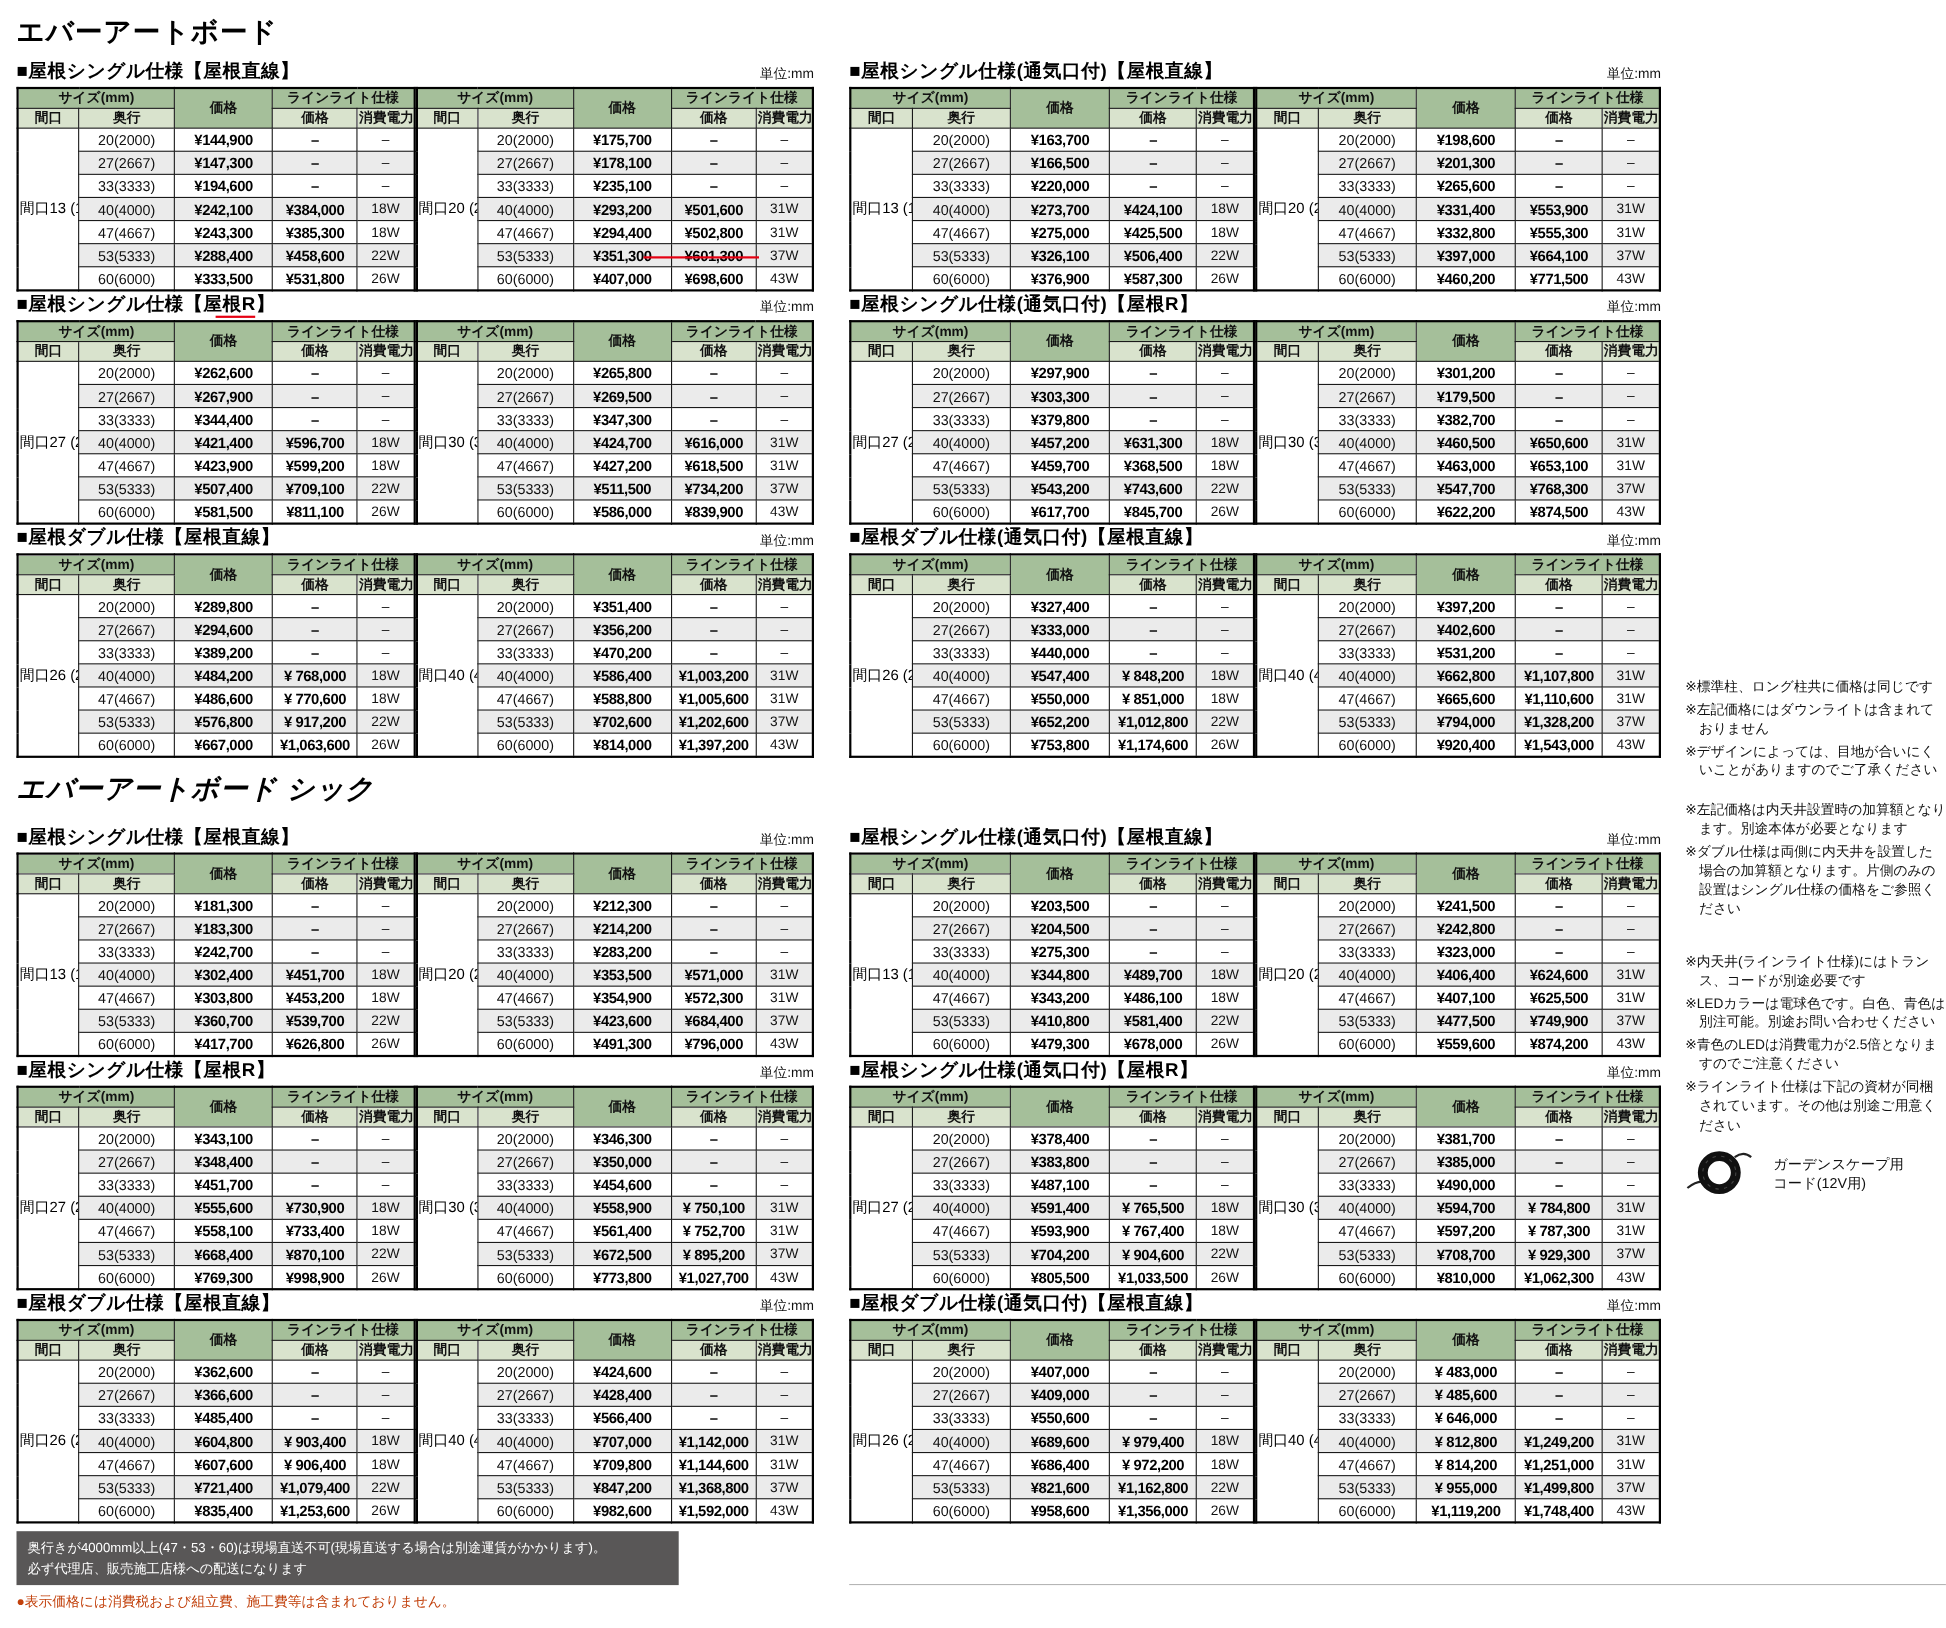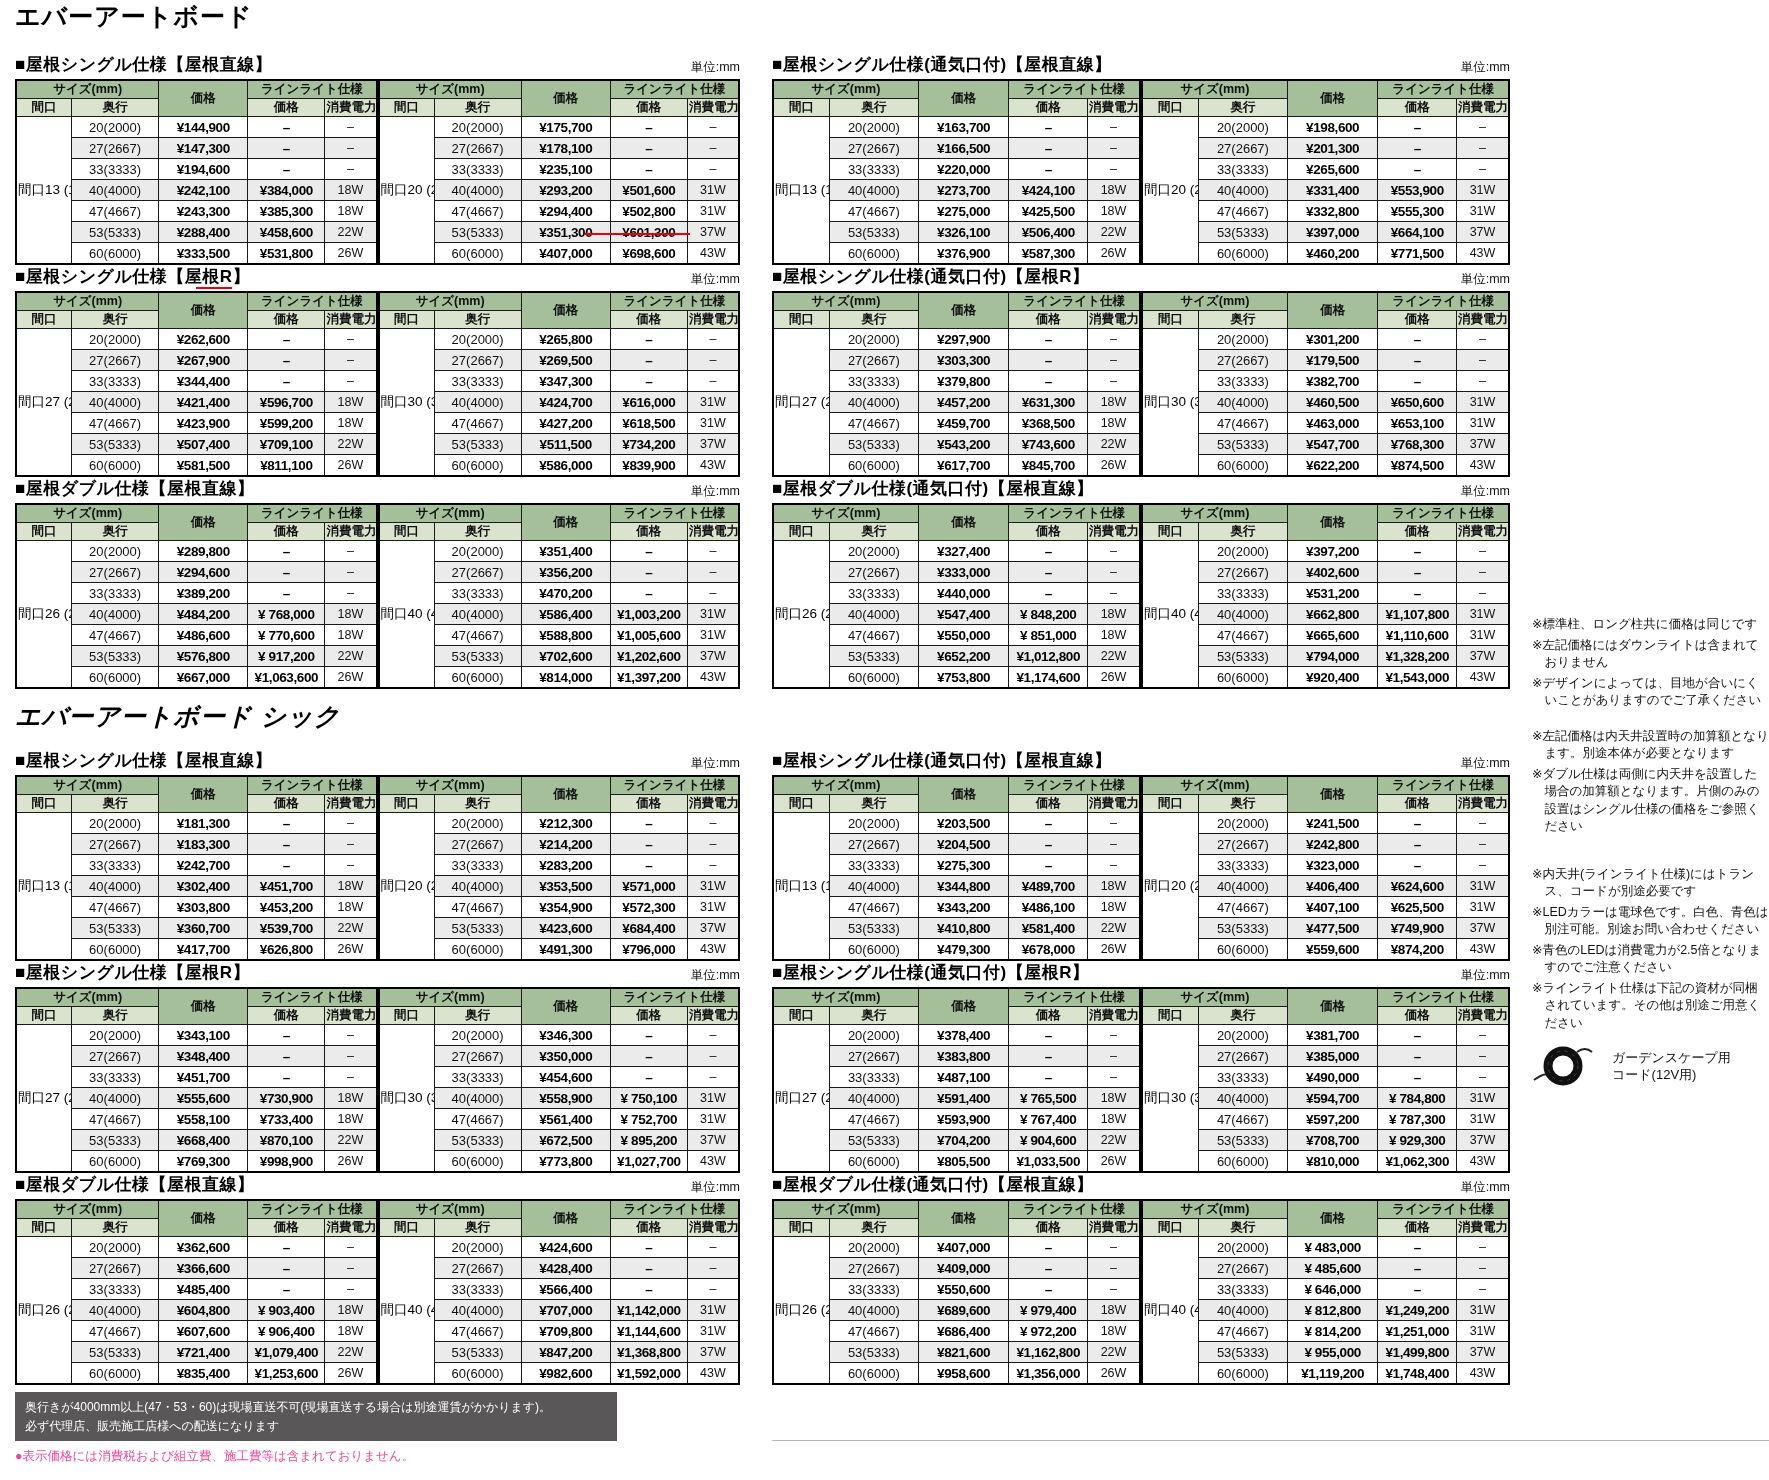--- a/index.html
+++ b/index.html
@@ -1,19 +1,19 @@
 <!DOCTYPE html>
 <html><head>
 <meta charset="utf-8">
 <style>
   html,body{margin:0;padding:0;background:#fff;}
   .page{position:relative;width:1769px;height:1480px;background:#fff;overflow:hidden;
         font-family:"Liberation Sans","DejaVu Sans",sans-serif;color:#000;}
   .main-title{position:absolute;left:15px;font-size:25px;font-weight:bold;letter-spacing:1px;}
-  #title1{top:0;}
+  #title1{top:12px;}
   #title2{top:700px;font-style:italic;}
   .groups-grid{position:absolute;left:15px;width:1371px;display:grid;
                grid-template-columns:725px 738px;column-gap:32px;grid-auto-rows:212px;}
   #groups-1{top:54px;}
   #groups-2{top:750px;}
   .group{overflow:visible;}
   .group-head{display:flex;justify-content:space-between;align-items:flex-end;height:22px;margin-bottom:3px;}
   .group-title{font-size:17px;font-weight:bold;letter-spacing:0.5px;}
   .unit{font-size:12.5px;color:#111;}
   .pair{display:flex;}
@@ -38,21 +38,21 @@
   .caution-body{font-size:12.5px;line-height:1.45;padding:6px 7px;white-space:pre-line;color:#111;}
   .note-block{margin-top:18px;}
   .note{font-size:12.5px;line-height:1.4;color:#111;padding-left:1em;text-indent:-1em;margin:0 0 3px 0;}
   #note-block-c{margin-top:30px;}
   .items{margin-top:8px;}
   .item-row{display:flex;align-items:center;gap:18px;margin-top:4px;}
   .item-label{font-size:13px;line-height:1.3;white-space:pre-line;color:#111;}
   
   .footer-box{position:absolute;left:15px;top:1392px;width:582px;background:#595757;color:#fff;
         font-size:12px;line-height:1.55;padding:6px 10px;white-space:pre-line;}
-  .bottom-note{position:absolute;left:15px;top:1448px;font-size:12.5px;color:#ec4899;}
+  .bottom-note{position:absolute;left:15px;top:1448px;font-size:12.5px;color:#c2410c;}
   .hairline{position:absolute;left:772px;top:1440px;width:997px;height:1px;background:#b5b5b5;}
   .red-mark{position:absolute;height:2px;background:#e60012;}
   #red-mark-1{left:585px;top:233px;width:105px;}
   #red-mark-2{left:196px;top:287px;width:36px;}
 </style>
 </head>
 <body>
 
 <div class="page">
 

